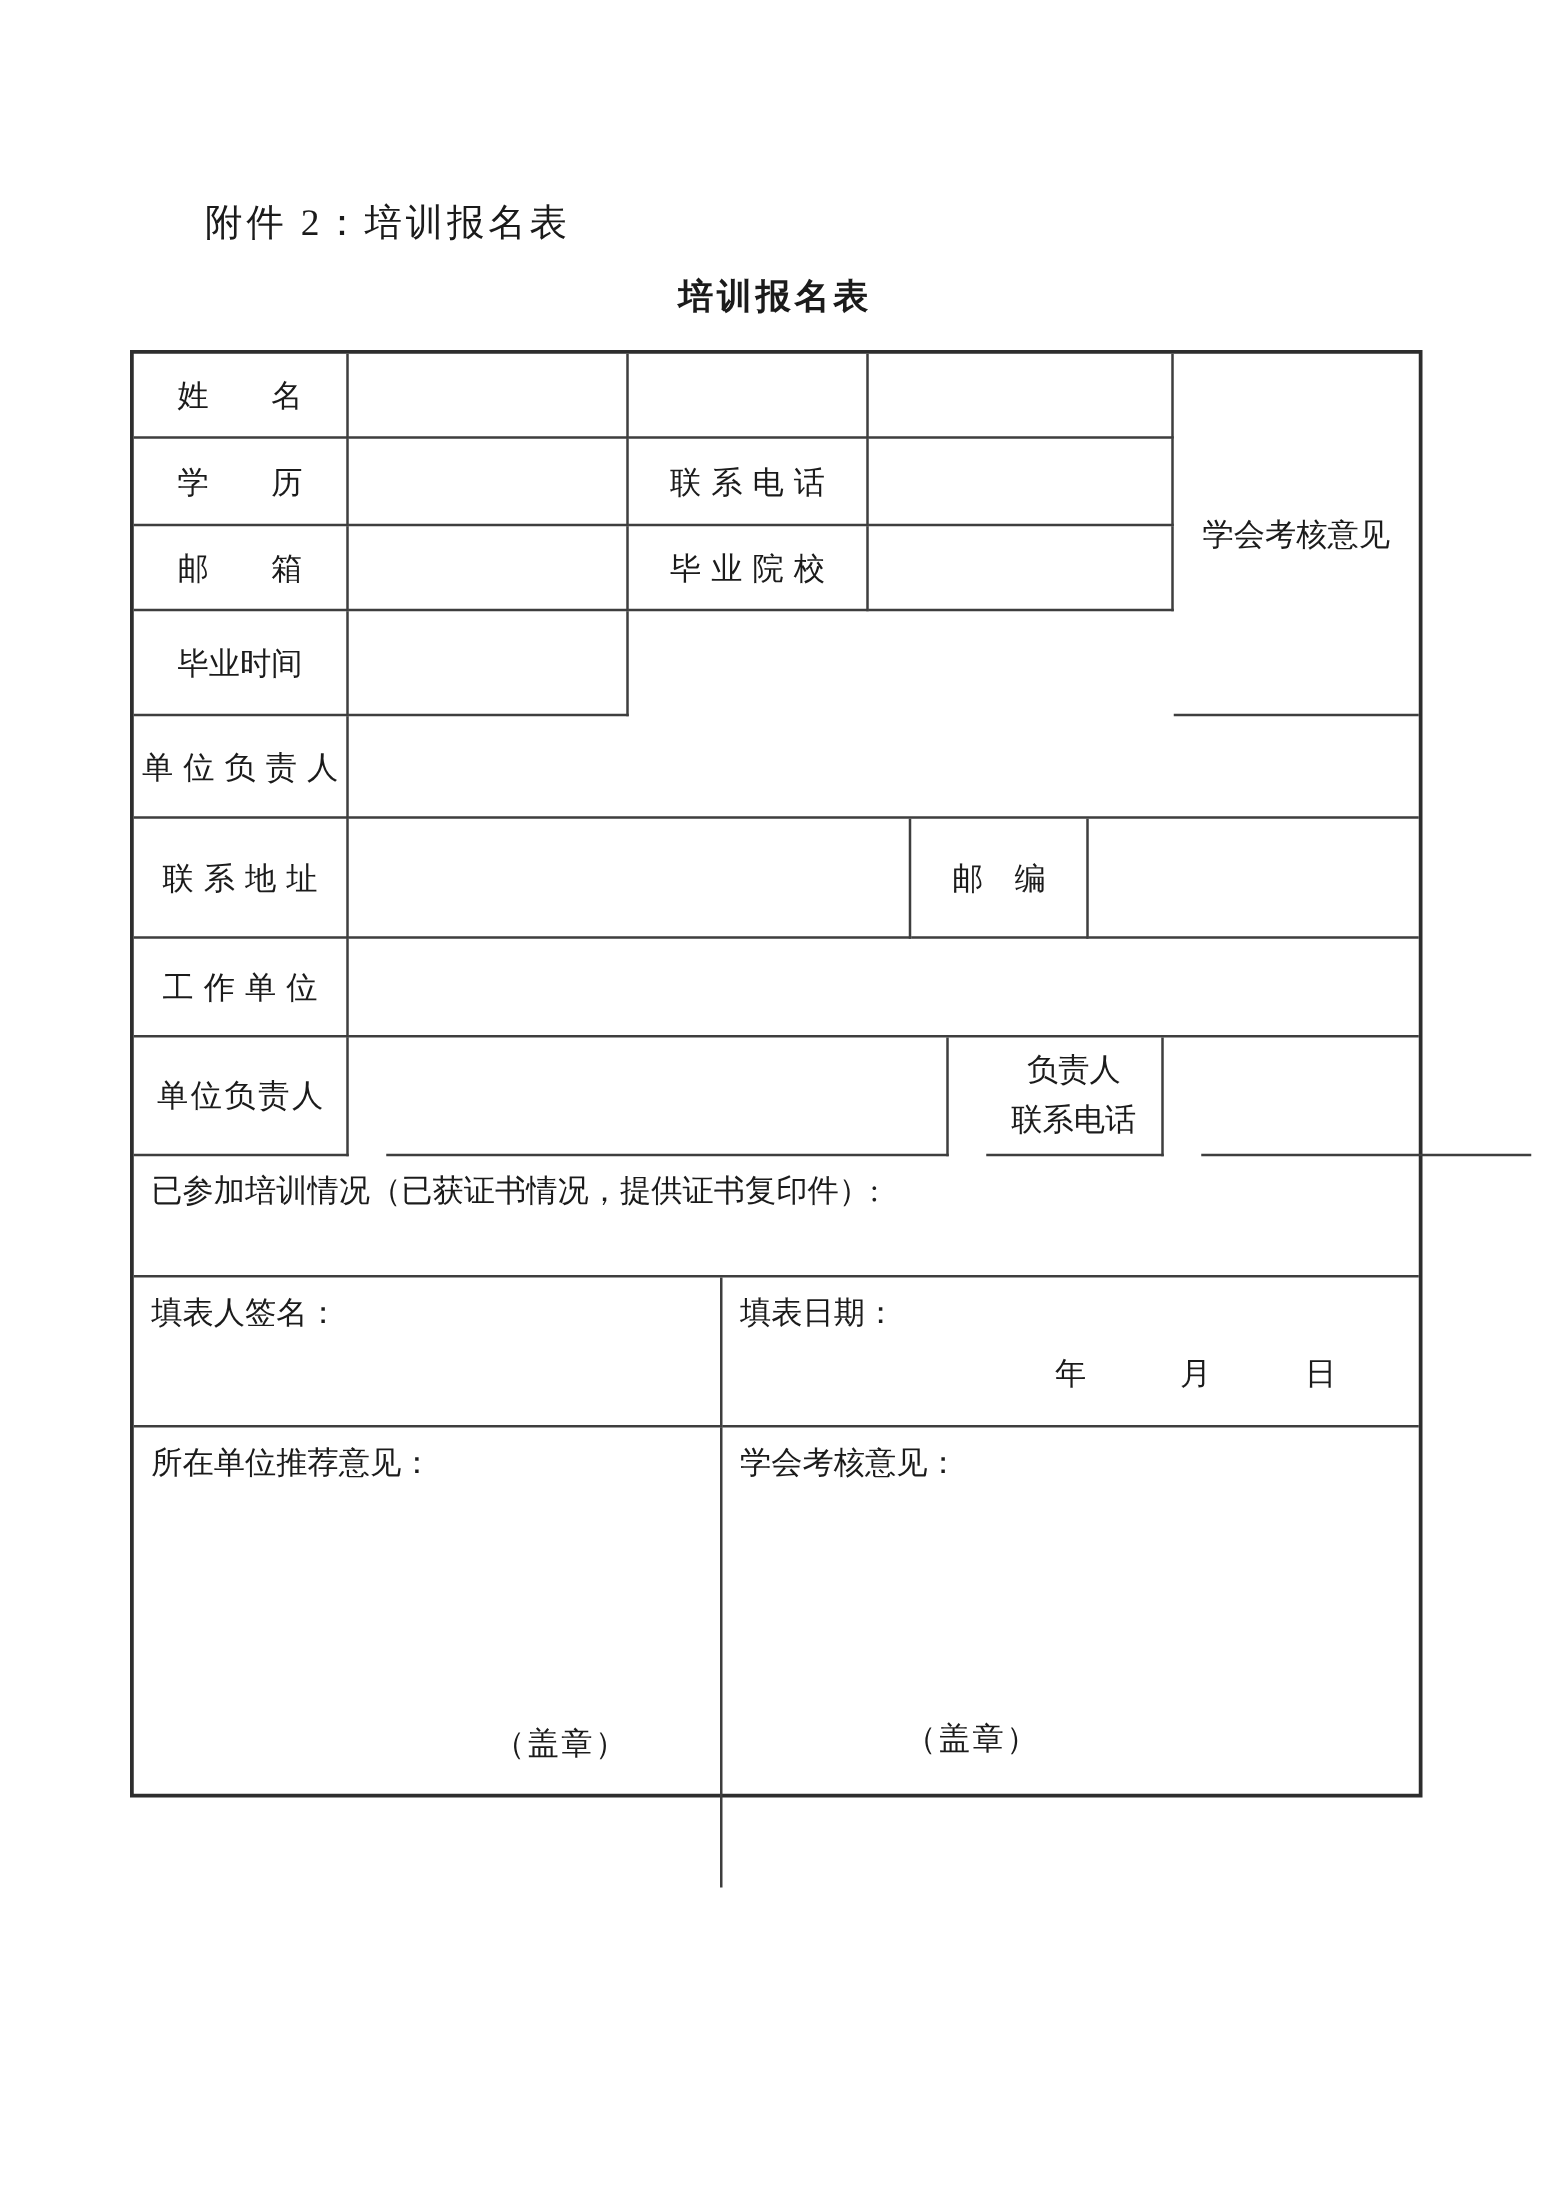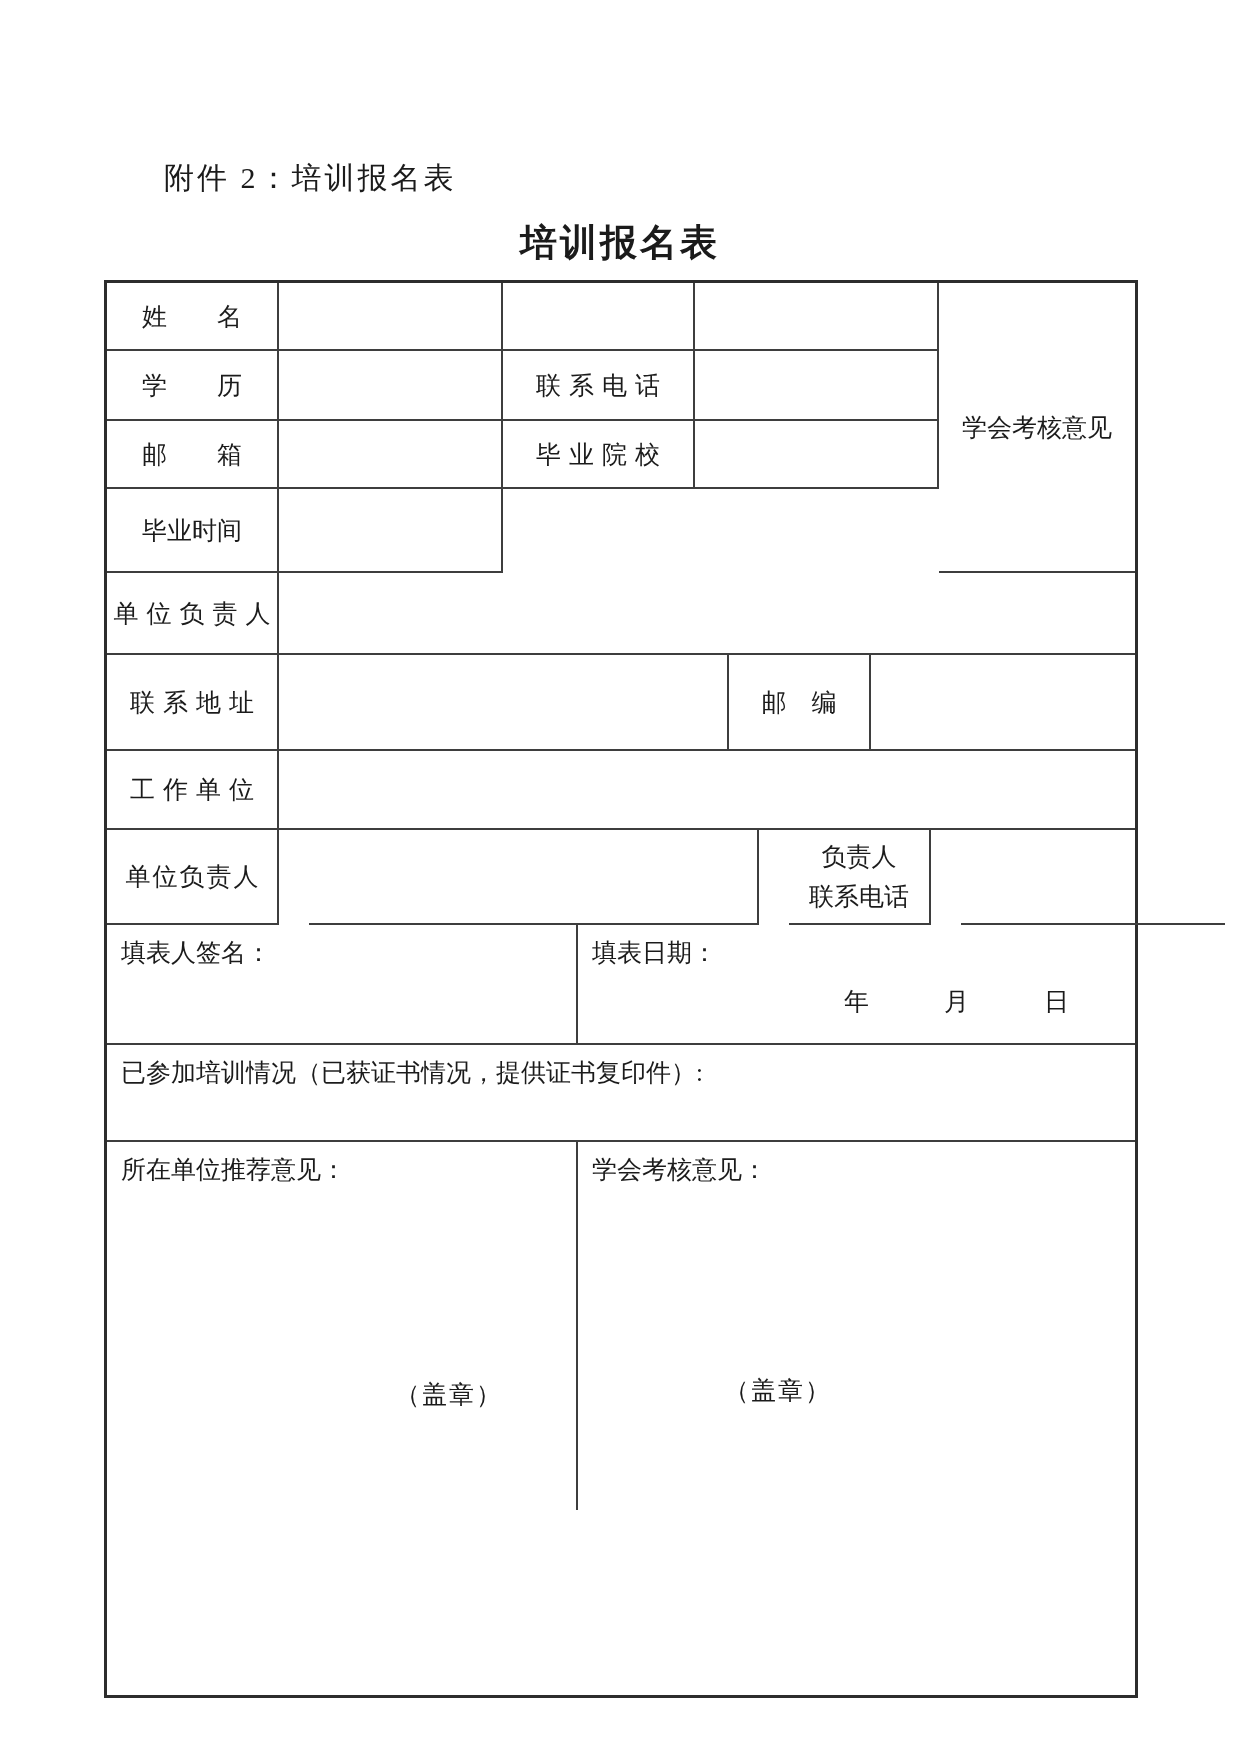--- a/index.html
+++ b/index.html
@@ -10,26 +10,26 @@
     font-family:"Liberation Serif","DejaVu Serif",serif;
     color:#1b1b1b;
     -webkit-font-smoothing:antialiased;
   }
   .attachment-heading{
     position:absolute;left:164px;top:158px;
     font-size:30px;letter-spacing:3px;white-space:nowrap;
   }
   .form-title{
     position:absolute;left:0;top:218px;width:1240px;
-    text-align:center;font-size:37px;font-weight:700;
+    text-align:center;font-size:28px;font-weight:700;
     letter-spacing:3px;margin:0;
   }
   .form-table{
     position:absolute;left:104px;top:280px;
-    width:1034px;height:1418px;
+    width:1034px;height:1158px;
     border:3px solid #2d2d2d;
     box-sizing:border-box;
     background:#ffffff;
   }
   .sec{display:grid;width:1028px;}
   .cell{
     box-sizing:border-box;
     border-right:2px solid #3e3e3e;
     border-bottom:2px solid #3e3e3e;
     position:relative;
@@ -133,30 +133,30 @@
     <div class="cell"></div>
     <div class="cell lbl">
       <span class="two-line">
         <span>负责人</span><br>
         <span>联系电话</span>
       </span>
     </div>
     <div class="cell no-br"></div>
   </div>
 
+  <div class="sec sec-history">
+    <div class="cell no-br topleft"><span>已参加培训情况（已获证书情况，提供证书复印件）:</span></div>
+  </div>
+
   <div class="sec sec-sign">
     <div class="cell topleft"><span>填表人签名：</span></div>
     <div class="cell no-br topleft">
       <span>填表日期：</span>
       <span class="date-line">年　　　月　　　日</span>
     </div>
-  </div>
-
-  <div class="sec sec-history">
-    <div class="cell no-br topleft"><span>已参加培训情况（已获证书情况，提供证书复印件）:</span></div>
   </div>
 
   <div class="sec sec-opinion">
     <div class="cell no-bb topleft">
       <span>所在单位推荐意见：</span>
       <span class="seal seal-left">（盖章）</span>
     </div>
     <div class="cell no-br no-bb topleft">
       <span>学会考核意见：</span>
       <span class="seal seal-right">（盖章）</span>

